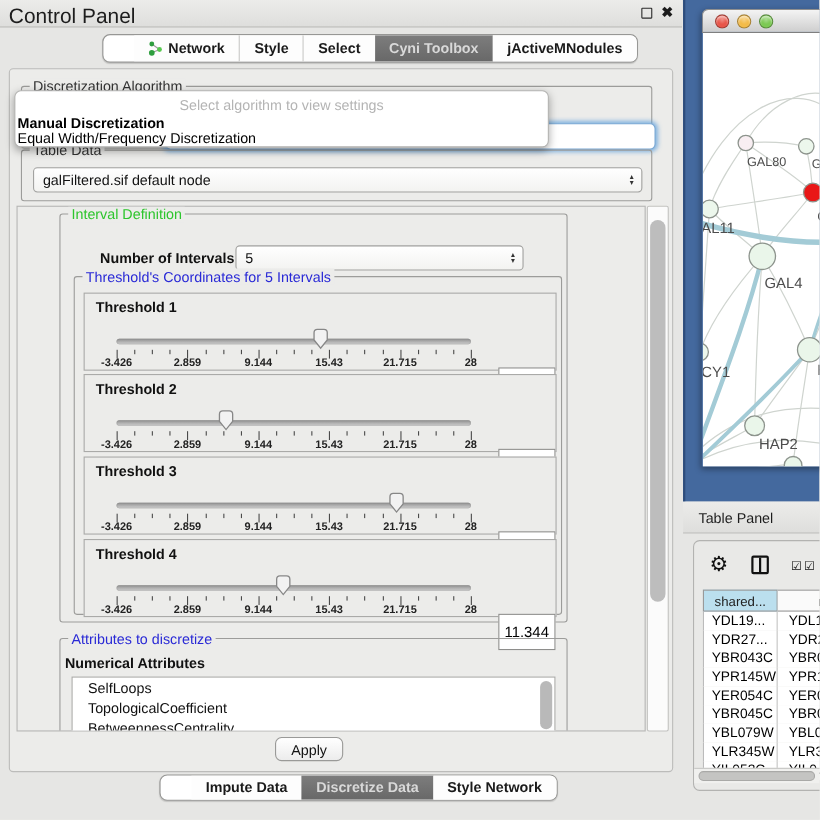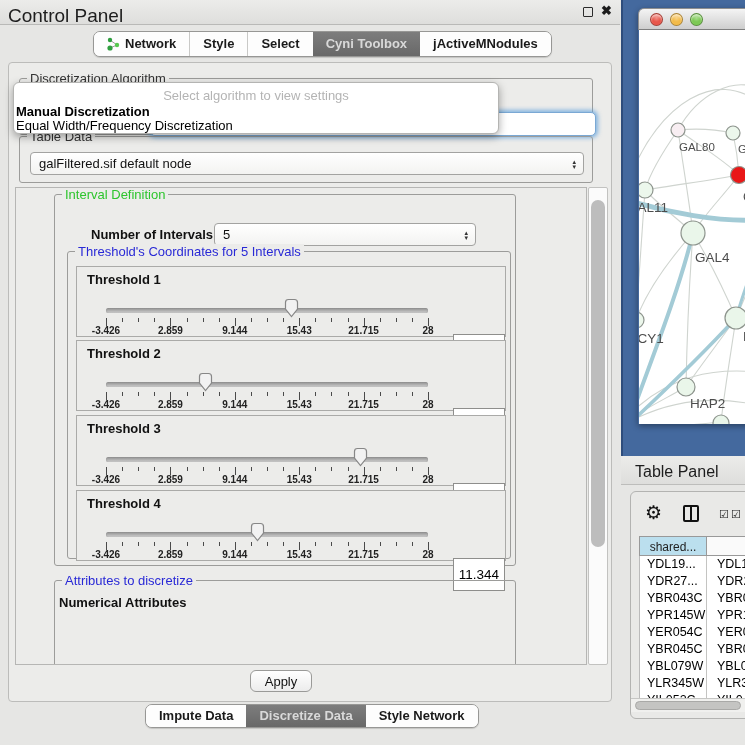--- a/index.html
+++ b/index.html
@@ -7,21 +7,21 @@
   body { font-family:"Liberation Sans", sans-serif; background:#e6e6e4; overflow:hidden; }
   #app { position:relative; width:745px; height:745px; background:#e6e6e4; }
 
   
   #control-panel { position:absolute; left:0; top:0; width:620px; height:745px; background:#e6e6e4; }
   .cp-header { position:absolute; left:0; top:0; width:620px; height:25px; background:linear-gradient(#ececea,#dededc); border-bottom:1px solid #b9b9b7; }
   .cp-header .cp-title { position:absolute; left:8px; top:5px; font-size:19px; color:#1d1d1d; }
   .float-box { position:absolute; right:27px; top:7px; width:10px; height:10px; border:1.5px solid #2b2b2b; border-radius:1px; }
   .close-x { position:absolute; right:8px; top:3px; font-size:13px; font-weight:bold; color:#1b1b1b; }
 
-  .seg-tabs { position:absolute; display:inline-flex; background:#fff; border:1px solid #979795; border-radius:7px; overflow:hidden; box-shadow:0 1px 1px rgba(0,0,0,.15); }
+  .seg-tabs { position:absolute; display:inline-flex; background:#fff; border:1px solid #979795; border-radius:7px; overflow:hidden; box-shadow:0 1px 1px rgba(0,0,0,.15);padding-left:28px; }
   .seg-tab { display:flex; align-items:center; gap:5px; padding:0 13px; font-size:13px; font-weight:bold; color:#1a1a1a; background:#fdfdfd; white-space:nowrap; }
   .seg-tab.sep { border-left:1px solid #c9c9c7; }
   .seg-tab.selected { background:linear-gradient(#7d7d7d,#686868); color:#d9d9d9; border-left:none; }
   #topTabs { left:93px; top:31px; height:26px; }
   #topTabs .seg-tab { line-height:24px; }
   #bottomTabs { left:145px; top:704px; height:24px; }
   #bottomTabs .seg-tab { line-height:22px; }
 
   .cp-content { position:absolute; left:8px; top:62px; width:604px; height:640px; background:#ececea; border:1px solid #bcbcba; border-radius:4px; }
 
@@ -77,21 +77,21 @@
   
   #network-frame { position:absolute; left:621px; top:0; width:124px; height:456px; background:#44699e; border-left:2px solid #2e4d7c; }
   .mac-window { position:absolute; left:15px; top:8px; width:120px; height:416px; border-radius:6px 6px 0 0; box-shadow:0 2px 6px rgba(0,0,0,.4); }
   .mac-titlebar { position:absolute; left:0; top:0; width:100%; height:22px; background:linear-gradient(#f4f4f4,#cecece); border:1px solid #8f8f8f; border-bottom:1px solid #7f7f7f; border-radius:6px 6px 0 0; }
   .light { position:absolute; top:4px; width:13px; height:13px; border-radius:50%; border:1px solid rgba(0,0,0,.3); box-shadow:inset 0 2px 2px rgba(255,255,255,.6); }
   .net-canvas { position:absolute; left:1px; top:22px; width:108px; height:394px; background:#fff; overflow:hidden; }
   .net-canvas svg { display:block; }
 
   
   #tp-header { position:absolute; left:621px; top:456px; width:124px; height:29px; background:linear-gradient(#ececea,#dededc); border-bottom:1px solid #bdbdbb; }
-  #tp-header span { position:absolute; left:14px; top:7px; font-size:16px; color:#1d1d1d; }
+  #tp-header span { position:absolute; left:14px; top:7px; font-size:13px; color:#1d1d1d; }
   #table-panel { position:absolute; left:630px; top:491px; width:130px; height:228px; background:#e9e9e7; border:1px solid #b3b3b1; border-radius:6px; overflow:hidden; }
   .tp-toolbar { position:absolute; left:0; top:0; width:100%; height:42px; }
   .gear { position:absolute; left:14px; top:9px; font-size:19px; color:#111; }
   .split-icon { position:absolute; left:52px; top:13px; width:16px; height:17px; border:2px solid #111; border-radius:2px; }
   .split-icon::after { content:""; position:absolute; left:5px; top:0; width:2px; height:13px; background:#111; }
   .cb { position:absolute; top:16px; font-size:11px; color:#111; }
   .tp-table { position:absolute; left:8px; top:44px; width:160px; }
   .tp-hrow { display:flex; height:20px; }
   .tp-hcell { font-size:12px; color:#222; text-align:center; padding-top:3px; border:1px solid #999; border-left:none; background:#fafafa; }
   .tp-hcell.first { background:#bbdfee; border-left:1px solid #999; }
@@ -334,20 +334,26 @@
             <svg class="thumb" width="17" height="20" style="left: 171.838px;">
                   <path d="M2.5,4.5 Q2.5,1.5 5.5,1.5 L11.5,1.5 Q14.5,1.5 14.5,4.5 L14.5,11 L8.5,18.5 L2.5,11 Z" fill="#f2f2f2" stroke="#878787" stroke-width="1.2"></path>
                 </svg>
               </div>
           </div>
         </div>
 
         <div id="attrGroup" class="group">
           <span class="g-title">Attributes to discretize</span>
           <span class="lbl-bold" style="left:4px; top:14px;">Numerical Attributes</span>
+          <div class="attr-list" id="attrList">
+            <div class="attr-item">SelfLoops</div>
+              <div class="attr-item">TopologicalCoefficient</div>
+              <div class="attr-item">BetweennessCentrality</div>
+              <div class="list-scroll"></div>
+          </div>
         </div>
 
       </div>
 
       <div class="vscroll">
         <div class="vthumb"></div>
       </div>
 
       <div class="apply-btn">Apply</div>
     </div>

